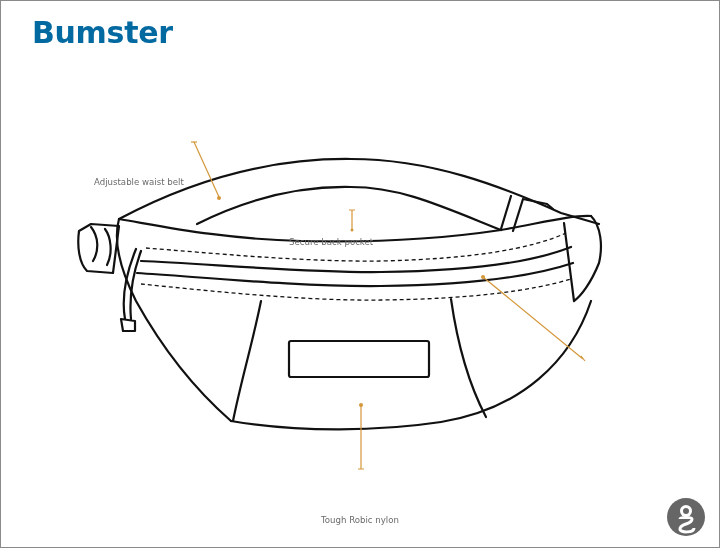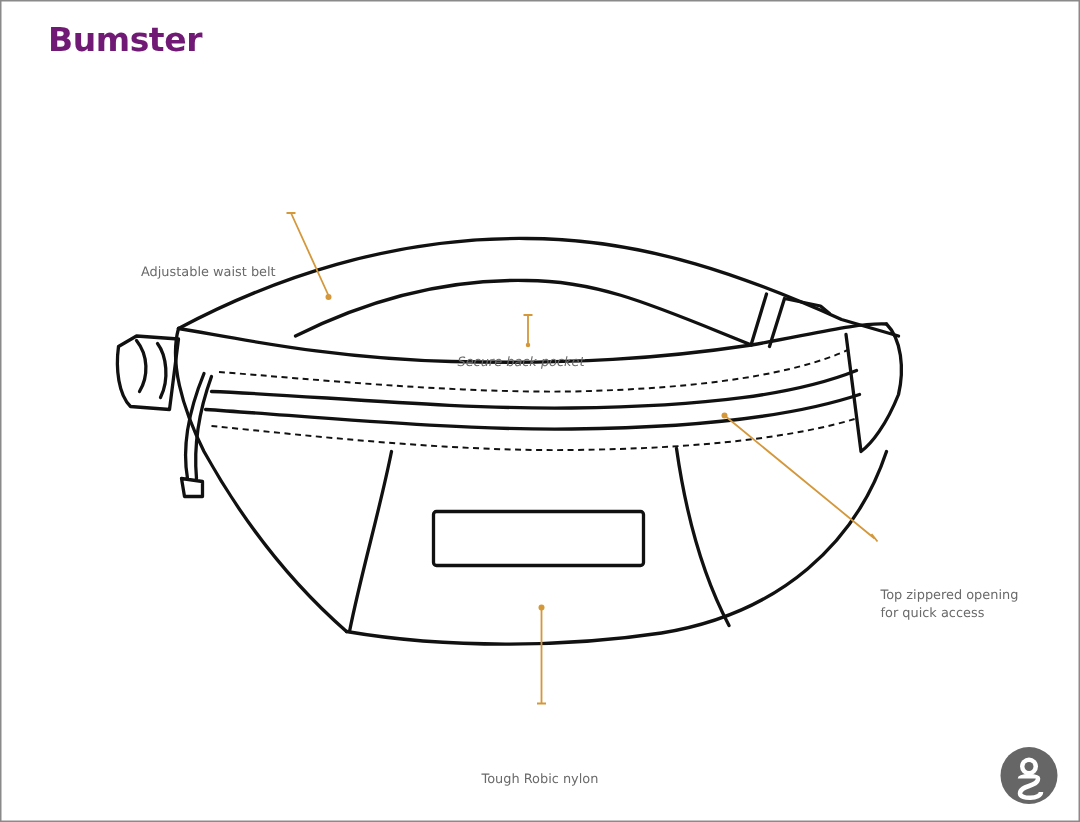--- a/index.html
+++ b/index.html
@@ -4,21 +4,21 @@
 <style>
   html, body { margin: 0; padding: 0; background: #ffffff; }
   body { width: 720px; height: 548px; overflow: hidden; }
   .frame {
     position: relative; width: 718px; height: 546px;
     border: 1px solid #8a8a8a; background: #ffffff; overflow: hidden;
   }
   .title {
     position: absolute; left: 31px; top: 14px;
     font-family: "DejaVu Sans", sans-serif; font-weight: bold;
-    font-size: 22px; color: #701a75; letter-spacing: -0.3px;
+    font-size: 30px; color: #0369a1; letter-spacing: -0.3px;
   }
   .label {
     position: absolute; font-family: "DejaVu Sans", sans-serif;
     font-size: 8.6px; color: #6a6a6a; line-height: 12px; white-space: nowrap; margin-top: 40px;
   }
   svg.drawing { position: absolute; left: 0; top: 0; }
   .logo { position: absolute; left: 665px; top: 496px; width: 40px; height: 40px; }
 </style>
 </head>
 <body>
@@ -71,25 +71,21 @@
     </g>
     <g fill="#d4973a">
       <circle cx="218" cy="197" r="2"></circle>
       <circle cx="351" cy="229" r="1.5"></circle>
       <circle cx="482" cy="276" r="2"></circle>
       <circle cx="360" cy="404" r="2"></circle>
     </g>
   </svg>
 
   <div class="label" style="left:93px; top:135px;">Adjustable waist belt</div>
-  <div class="label" style="left:304px; top:195px;font-style:italic;">Secure back pocket</div>
-  <div class="label" style="left:586px; top:350px;">
-    <div>Top zippered opening</div>
-    <div>for quick access</div>
-  </div>
+  <div class="label" style="left:288px; top:195px;">Secure back pocket</div>
   <div class="label" style="left:320px; top:473px;">Tough Robic nylon</div>
 
   <svg class="logo" viewBox="0 0 40 40">
     <circle cx="20" cy="20" r="19" fill="#666"></circle>
     <circle cx="20" cy="14" r="6" fill="#fff"></circle>
     <circle cx="20" cy="14" r="3" fill="#666"></circle>
     <path d="M14,22 C14,20 26,20 26,22 C26,28 14,26 14,32 C14,36 28,36 28,31" fill="none" stroke="#fff" stroke-width="3"></path>
   </svg>
 
 </div>

